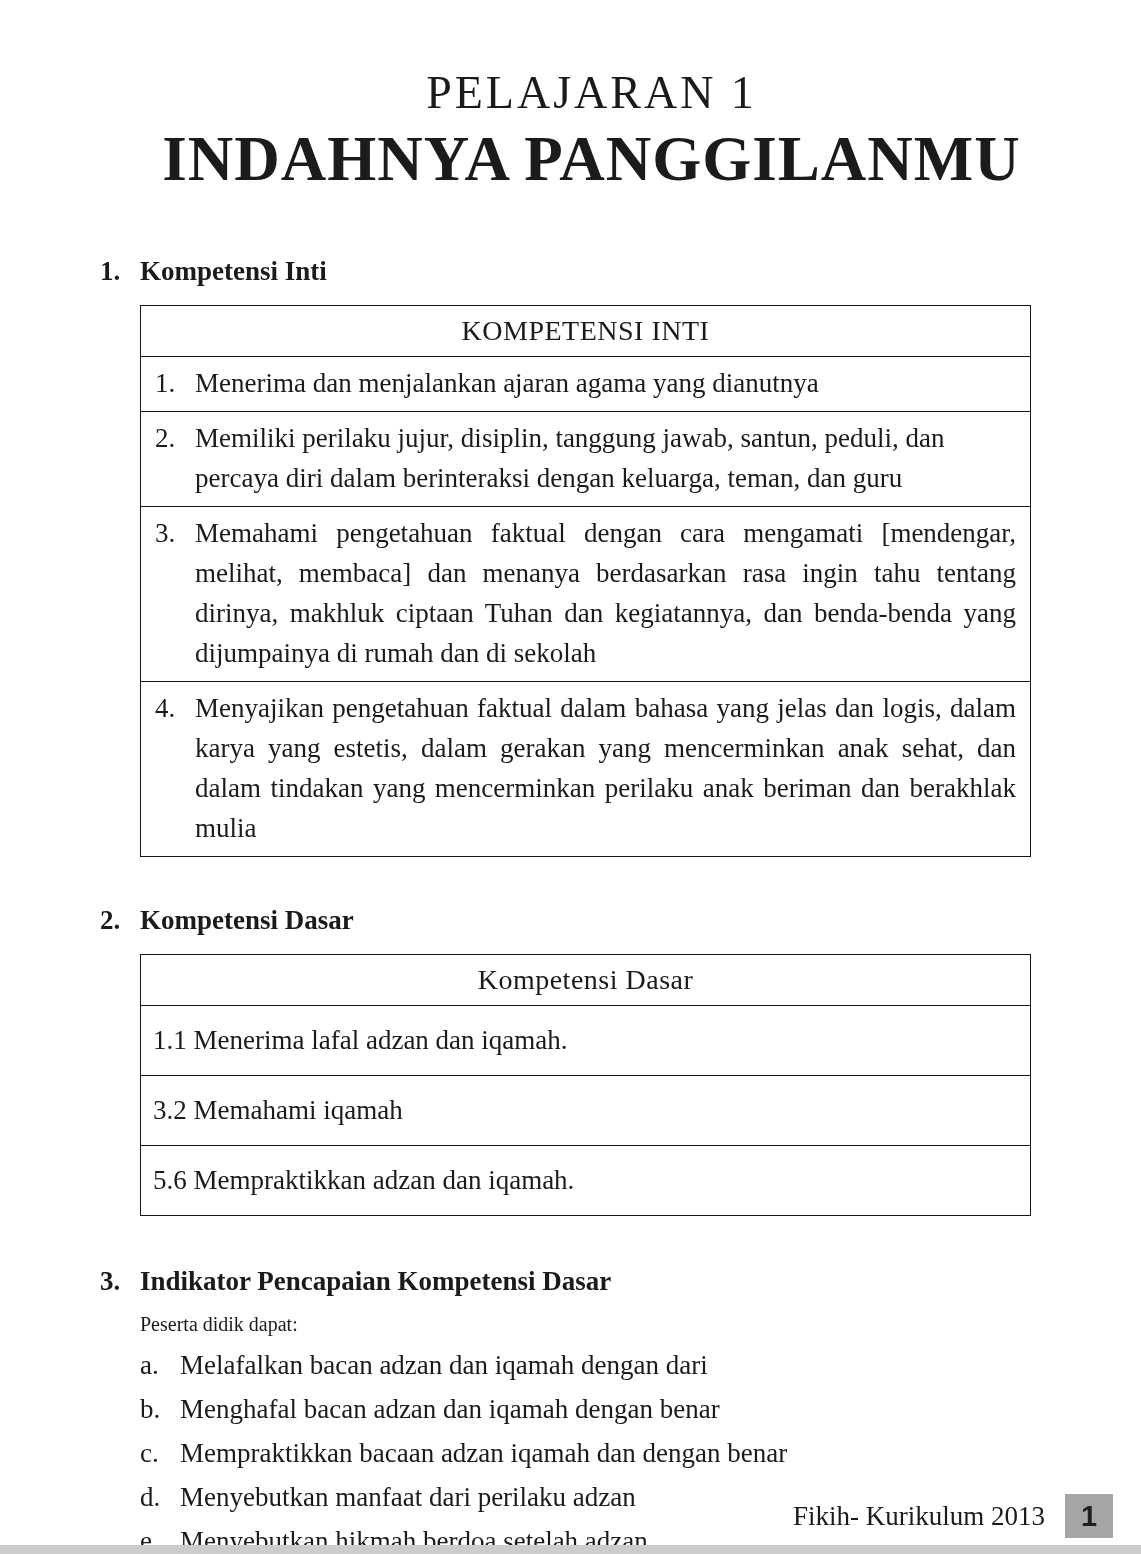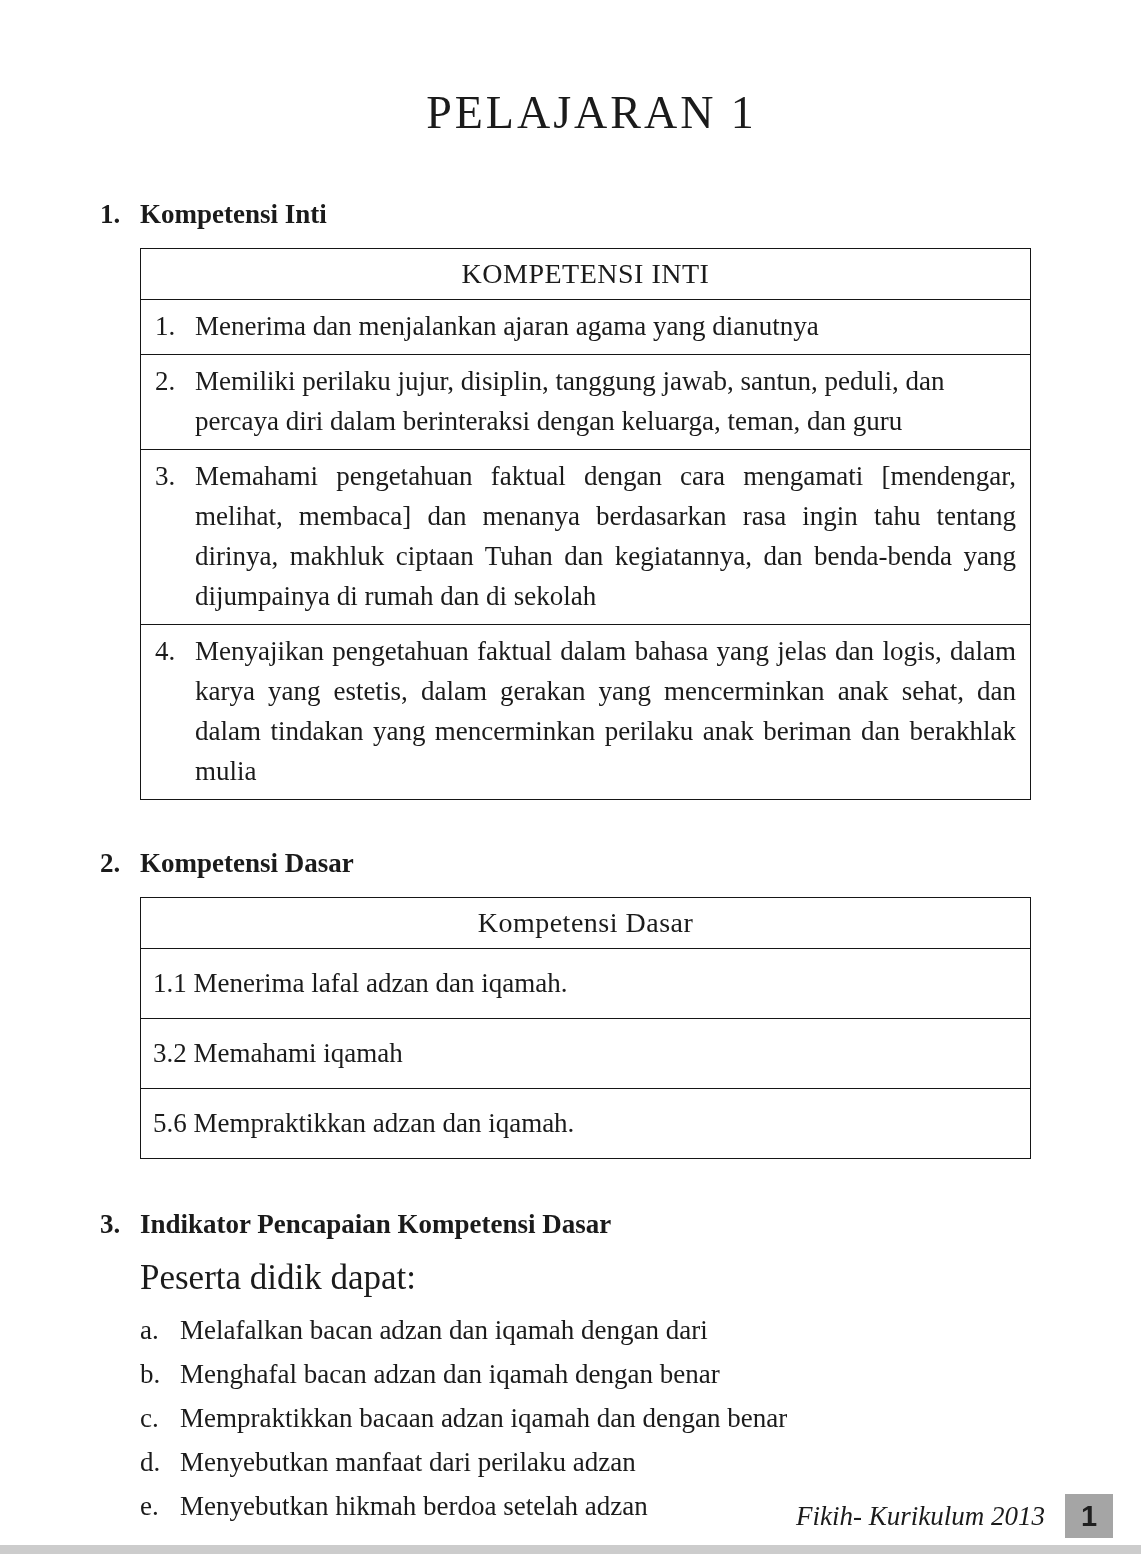--- a/index.html
+++ b/index.html
@@ -7,21 +7,21 @@
   .page {
     position: relative;
     width: 1141px;
     height: 1554px;
     margin: 0 auto;
     background: #ffffff;
     font-family: "Liberation Serif", "DejaVu Serif", serif;
     color: #1b1b1b;
     overflow: hidden;
   }
-  .titles { text-align: center; padding-top: 86px; margin-left: 42px; }
+  .titles { text-align: center; padding-top: 66px; margin-left: 42px; }
   .title-line1 {
     font-size: 46px;
     letter-spacing: 3px;
     font-weight: 500;
   }
   .title-line2 {
     font-size: 63px;
     font-weight: bold;
     letter-spacing: 1px;
     margin-top: 4px;
@@ -59,42 +59,41 @@
   }
   .cell { display: flex; }
   .cell .row-num { flex: 0 0 40px; line-height: 1.48; }
   .cell .row-text { flex: 1; line-height: 1.48; }
   .justified .row-text { text-align: justify; }
 
   table.kd td { padding: 19px 12px; font-size: 27px; }
   table.kd th { font-weight: normal; }
 
   .intro-line {
-    font-size: 35px;
+    font-size: 20px;
     margin: 10px 0 4px 40px;
     line-height: 1.5;
   }
   .ind-item {
     display: flex;
     margin-left: 40px;
     font-size: 27px;
     line-height: 1.63;
   }
   .ind-item .letter { flex: 0 0 40px; }
   .ind-item .ind-text { flex: 1; }
 
   .footer {
     position: absolute;
     right: 28px;
     bottom: 16px;
     display: flex;
     align-items: center;
   }
   .book-title {
-    font-style: italic;
     font-size: 27px;
     margin-right: 20px;
     white-space: nowrap;
   }
   .page-num-box {
     width: 48px;
     height: 44px;
     background: #a5a5a5;
     display: flex;
     align-items: center;
@@ -113,20 +112,21 @@
     background: #cccccc;
   }
 </style>
 </head>
 <body>
 
 <div class="page">
 
   <div class="titles">
     <div class="title-line1">PELAJARAN 1</div>
+    <div class="title-line2">INDAHNYA PANGGILANMU</div>
   </div>
 
   <div class="content">
 
     <div class="section sec-1">
       <div class="section-head">
         <span class="sec-num">1.</span>
         <span class="sec-title">Kompetensi Inti</span>
       </div>
       <table class="kom ki">

